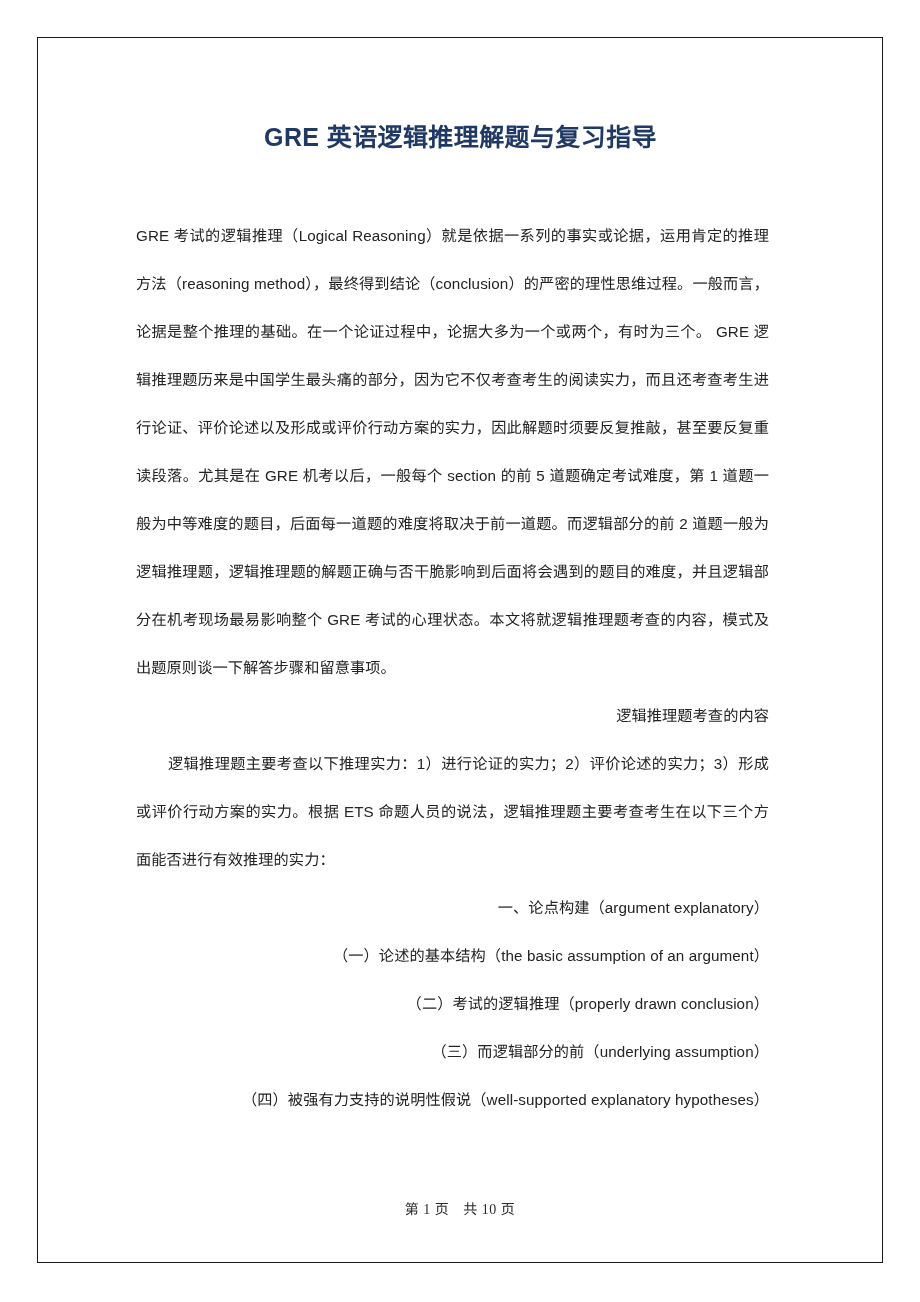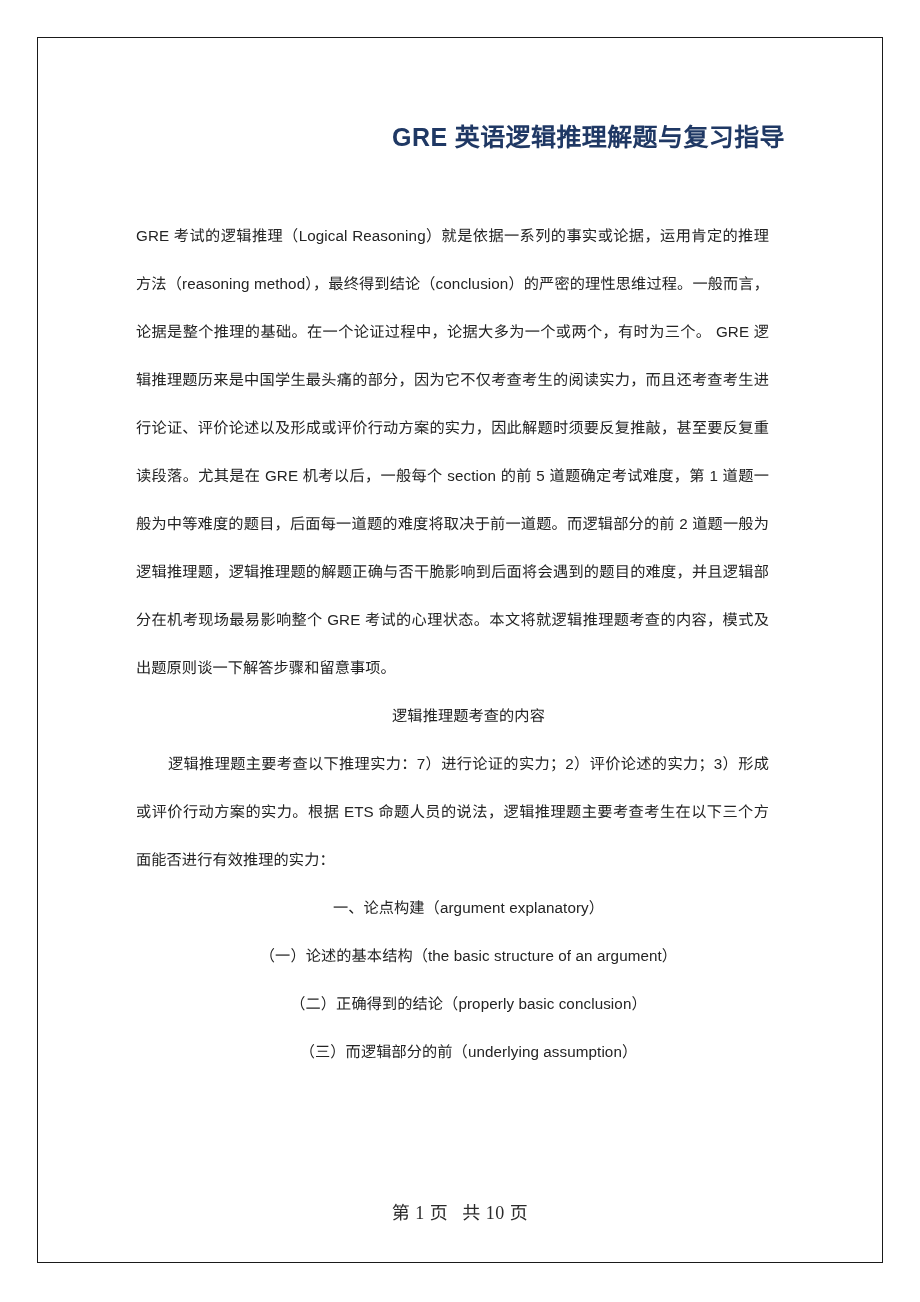--- a/index.html
+++ b/index.html
@@ -44,21 +44,21 @@
     width: 649px;
   }
 
   
   .doc-title {
     margin: 0;
     padding: 0;
     color: #1f3864;
     font-size: 25px;
     font-weight: bold;
-    text-align: right;
+    text-align: center;
     letter-spacing: 0.4px;
     padding-top: 84px;
     line-height: 1.3;
   }
 
   
   .body-block {
     margin-top: 58px;
   }
 
@@ -70,32 +70,32 @@
     text-align: justify;
     text-justify: inter-ideograph;
     letter-spacing: 0.1px;
   }
 
   p.para.indent {
     text-indent: 32px;
   }
 
   p.para.nojustify {
-    text-align: center;
+    text-align: right;
   }
 
   
   .page-footer {
     position: absolute;
     left: 37px;
     top: 1198px;
     width: 846px;
     text-align: center;
     font-family: "Liberation Serif", "DejaVu Serif", serif;
-    font-size: 18px;
+    font-size: 14px;
     color: #2a2a2a;
     letter-spacing: 0.5px;
   }
   .page-footer .sep {
     display: inline-block;
     width: 14px;
   }
 </style>
 </head>
 <body>
@@ -107,31 +107,32 @@
   <div class="content">
 
     <h1 class="doc-title">GRE 英语逻辑推理解题与复习指导</h1>
 
     <div class="body-block">
 
       <p class="para">GRE 考试的逻辑推理（Logical Reasoning）就是依据一系列的事实或论据，运用肯定的推理方法（reasoning method），最终得到结论（conclusion）的严密的理性思维过程。一般而言，论据是整个推理的基础。在一个论证过程中，论据大多为一个或两个，有时为三个。 GRE 逻辑推理题历来是中国学生最头痛的部分，因为它不仅考查考生的阅读实力，而且还考查考生进行论证、评价论述以及形成或评价行动方案的实力，因此解题时须要反复推敲，甚至要反复重读段落。尤其是在 GRE 机考以后，一般每个 section 的前 5 道题确定考试难度，第 1 道题一般为中等难度的题目，后面每一道题的难度将取决于前一道题。而逻辑部分的前 2 道题一般为逻辑推理题，逻辑推理题的解题正确与否干脆影响到后面将会遇到的题目的难度，并且逻辑部分在机考现场最易影响整个 GRE 考试的心理状态。本文将就逻辑推理题考查的内容，模式及出题原则谈一下解答步骤和留意事项。</p>
 
       <p class="para indent nojustify">逻辑推理题考查的内容</p>
 
-      <p class="para indent">逻辑推理题主要考查以下推理实力：7）进行论证的实力；2）评价论述的实力；3）形成或评价行动方案的实力。根据 ETS 命题人员的说法，逻辑推理题主要考查考生在以下三个方面能否进行有效推理的实力：</p>
+      <p class="para indent">逻辑推理题主要考查以下推理实力：1）进行论证的实力；2）评价论述的实力；3）形成或评价行动方案的实力。根据 ETS 命题人员的说法，逻辑推理题主要考查考生在以下三个方面能否进行有效推理的实力：</p>
 
       <p class="para indent nojustify">一、论点构建（argument explanatory）</p>
 
 
-      <p class="para indent nojustify">（一）论述的基本结构（the basic structure of an argument）</p>
+      <p class="para indent nojustify">（一）论述的基本结构（the basic assumption of an argument）</p>
 
-      <p class="para indent nojustify">（二）正确得到的结论（properly basic conclusion）</p>
+      <p class="para indent nojustify">（二）考试的逻辑推理（properly drawn conclusion）</p>
 
       <p class="para indent nojustify">（三）而逻辑部分的前（underlying assumption）</p>
 
+      <p class="para indent nojustify">（四）被强有力支持的说明性假说（well-supported explanatory hypotheses）</p>
 
     </div>
   </div>
 
   <div class="page-footer">
     <span>第 1 页</span><span class="sep"></span><span>共 10 页</span>
   </div>
 
 </div>
 

